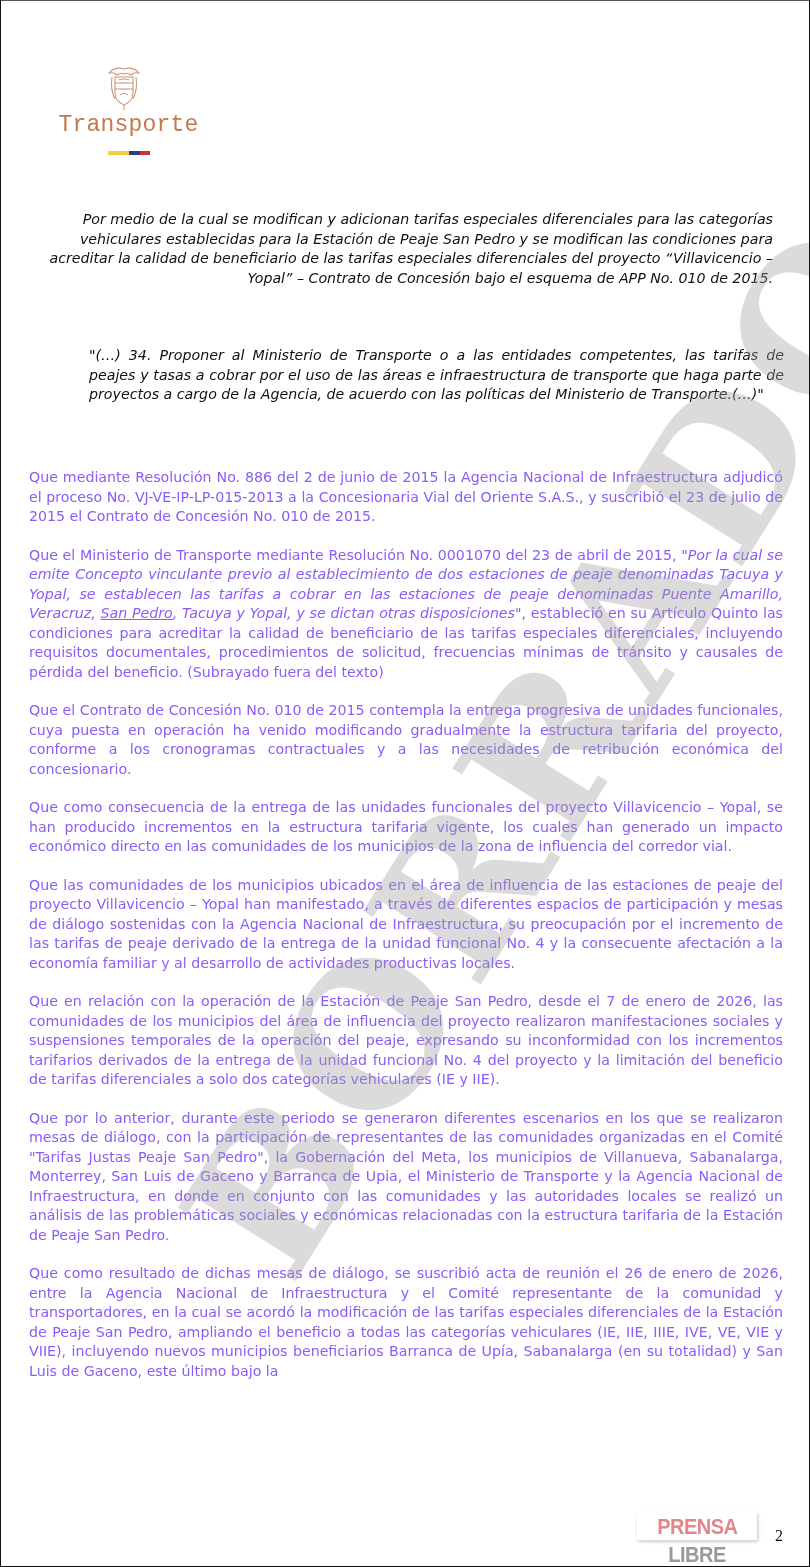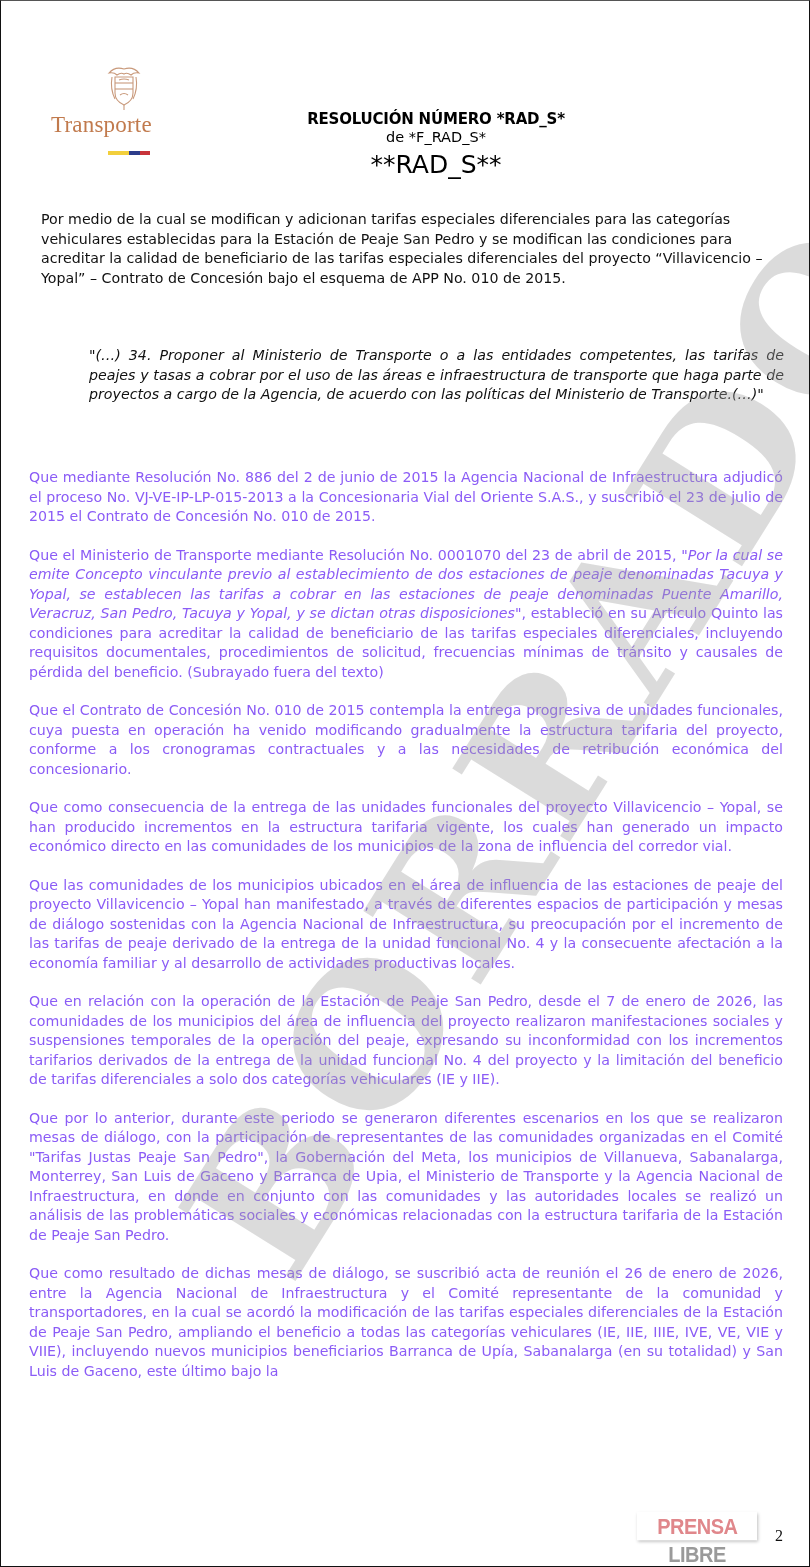--- a/index.html
+++ b/index.html
@@ -5,53 +5,53 @@
     html, body { margin: 0; padding: 0; background: #ffffff; }
     body { width: 810px; height: 1567px; overflow: hidden; position: relative; }
     .page {
       position: absolute; left: 0; top: 0; width: 808px; height: 1565px;
       border: 1px solid #111; border-top: 1px solid #555; background: #fff;
       overflow: hidden;
     }
     .logo { position: absolute; left: 50px; top: 62px; width: 155px; height: 95px; }
     .logo-crest { position: absolute; left: 52px; top: 0; width: 42px; height: 48px; }
     .logo-word {
-      position: absolute; left: 0; top: 49px; width: 155px; 
-      font-family: Liberation Serif, serif; font-size: 23px; color: #c17a4d; letter-spacing: 0.2px;
+      position: absolute; left: 0; top: 49px; width: 155px; text-align: center;
+      font-family: Liberation Mono, monospace; font-size: 23px; color: #c17a4d; letter-spacing: 0.2px;
     }
     .logo-flag { position: absolute; left: 57px; top: 88px; width: 42px; height: 4px; display: flex; }
     .logo-flag span { display: block; height: 4px; }
     .flag-y { width: 21px; background: #f2cf3c; }
     .flag-b { width: 11px; background: #2d3d8a; }
     .flag-r { width: 10px; background: #c8343a; }
 
     .header-block { position: absolute; left: 225px; top: 109px; width: 380px; text-align: center; }
     .res-title {
       font-family: "DejaVu Sans", sans-serif; font-weight: bold; font-size: 15px; color: #000;
       letter-spacing: -0.2px; line-height: 18px; margin-left: 40px;
     }
     .res-date { font-family: "DejaVu Sans", sans-serif; font-size: 14.5px; color: #000; line-height: 18px; margin-left: 40px; }
     .res-rad { font-family: "DejaVu Sans", sans-serif; font-size: 25px; color: #000; line-height: 34px; margin-top: 2px; margin-left: 40px; }
 
     .subject {
       position: absolute; left: 40px; top: 209px; width: 732px;
-      font-family: "DejaVu Sans", sans-serif; font-size: 14.2px; line-height: 19.5px;
-      text-align: left; color: #111;
+      font-family: "DejaVu Sans", sans-serif; font-style: italic; font-size: 14.2px; line-height: 19.5px;
+      text-align: right; color: #111;
     }
     .quote {
       position: absolute; left: 88px; top: 345px; width: 695px;
       font-family: "DejaVu Sans", sans-serif; font-style: italic; font-size: 14.2px; line-height: 19.5px;
       text-align: justify; color: #111;
     }
     .body-text {
       position: absolute; left: 28px; top: 467px; width: 754px;
       font-family: "DejaVu Sans", sans-serif; font-size: 14.2px; line-height: 19.5px; color: #8b5cf6;
     }
     .body-text p { margin: 0 0 19px 0; text-align: justify; }
-    .u { }
+    .u { text-decoration: underline; }
     .it { font-style: italic; }
 
     .watermark {
       position: absolute; left: 90px; top: 560px; width: 700px; height: 700px; pointer-events: none;
     }
     .watermark-text {
       position: absolute; left: -40px; top: 250px; width: 780px; text-align: center;
       font-family: "DejaVu Serif", serif; font-size: 190px; font-weight: bold; letter-spacing: 10px;
       color: rgba(160,160,160,0.38); transform: rotate(-58deg); transform-origin: 50% 50%;
       white-space: nowrap;
@@ -96,25 +96,20 @@
       </g>
     </svg>
     <div class="logo-word">Transporte</div>
     <div class="logo-flag">
       <span class="flag-y"></span>
       <span class="flag-b"></span>
       <span class="flag-r"></span>
     </div>
   </div>
 
-  <div class="header-block">
-    <div class="res-title">RESOLUCIÓN NÚMERO *RAD_S*</div>
-    <div class="res-date">de *F_RAD_S*</div>
-    <div class="res-rad">**RAD_S**</div>
-  </div>
 
   <div class="subject">Por medio de la cual se modifican y adicionan tarifas especiales diferenciales para las categorías vehiculares establecidas para la Estación de Peaje San Pedro y se modifican las condiciones para acreditar la calidad de beneficiario de las tarifas especiales diferenciales del proyecto “Villavicencio – Yopal” – Contrato de Concesión bajo el esquema de APP No. 010 de 2015.</div>
 
   <div class="quote">"(…) 34. Proponer al Ministerio de Transporte o a las entidades competentes, las tarifas de peajes y tasas a cobrar por el uso de las áreas e infraestructura de transporte que haga parte de proyectos a cargo de la Agencia, de acuerdo con las políticas del Ministerio de Transporte.(…)"</div>
 
   <div class="body-text">
     <p>Que mediante Resolución No. 886 del 2 de junio de 2015 la Agencia Nacional de Infraestructura adjudicó el proceso No. VJ-VE-IP-LP-015-2013 a la Concesionaria Vial del Oriente S.A.S., y suscribió el 23 de julio de 2015 el Contrato de Concesión No. 010 de 2015.</p>
     <p>
       <span>Que el Ministerio de Transporte mediante Resolución No. 0001070 del 23 de abril de 2015, </span><span class="it">"Por la cual se emite Concepto vinculante previo al establecimiento de dos estaciones de peaje denominadas Tacuya y Yopal, se establecen las tarifas a cobrar en las estaciones de peaje denominadas Puente Amarillo, Veracruz, </span><span class="it u">San Pedro</span><span class="it">, Tacuya y Yopal, y se dictan otras disposiciones"</span><span>, estableció en su Artículo Quinto las condiciones para acreditar la calidad de beneficiario de las tarifas especiales diferenciales, incluyendo requisitos documentales, procedimientos de solicitud, frecuencias mínimas de tránsito y causales de pérdida del beneficio. (Subrayado fuera del texto)</span>
     </p>

